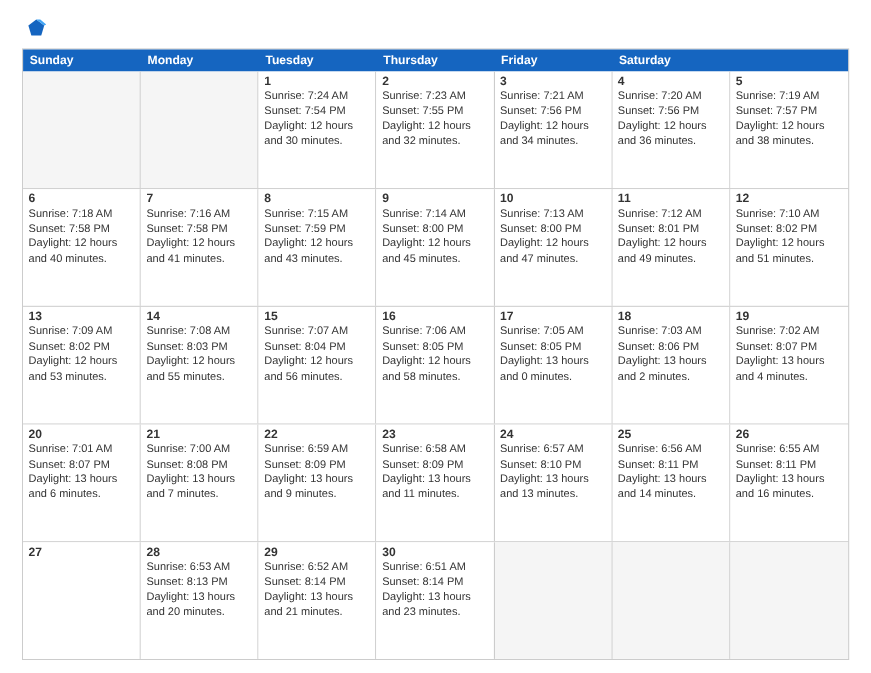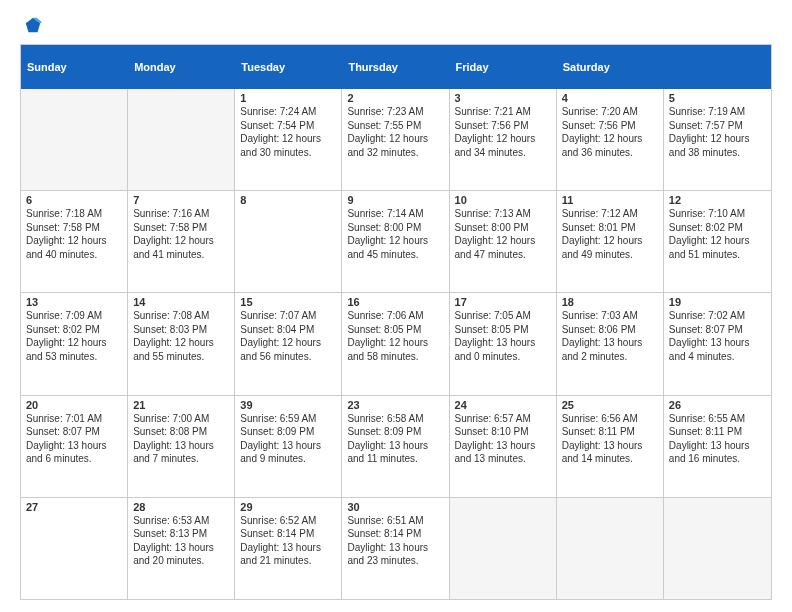--- a/index.html
+++ b/index.html
@@ -68,21 +68,21 @@
     }
     .cal-header {
       display: grid;
       grid-template-columns: repeat(7, 1fr);
       background: #1565c0;
     }
     .cal-header-cell {
       color: #fff;
       font-size: 11px;
       font-weight: bold;
-      padding: 16px 6px;
+      padding: 4px 6px;
       text-align: left;
     }
     .cal-body {
       flex: 1;
       display: flex;
       flex-direction: column;
     }
     .cal-row {
       display: grid;
       grid-template-columns: repeat(7, 1fr);
@@ -192,20 +192,23 @@
 Daylight: 12 hours and 40 minutes.</div>
           </div>
           <div class="cal-cell">
             <div class="cell-day">7</div>
             <div class="cell-info" style="white-space: pre-line;">Sunrise: 7:16 AM
 Sunset: 7:58 PM
 Daylight: 12 hours and 41 minutes.</div>
           </div>
           <div class="cal-cell">
             <div class="cell-day">8</div>
+            <div class="cell-info" style="white-space: pre-line;">Sunrise: 7:15 AM
+Sunset: 7:59 PM
+Daylight: 12 hours and 43 minutes.</div>
           </div>
           <div class="cal-cell">
             <div class="cell-day">9</div>
             <div class="cell-info" style="white-space: pre-line;">Sunrise: 7:14 AM
 Sunset: 8:00 PM
 Daylight: 12 hours and 45 minutes.</div>
           </div>
           <div class="cal-cell">
             <div class="cell-day">10</div>
             <div class="cell-info" style="white-space: pre-line;">Sunrise: 7:13 AM
@@ -276,21 +279,21 @@
 Sunset: 8:07 PM
 Daylight: 13 hours and 6 minutes.</div>
           </div>
           <div class="cal-cell">
             <div class="cell-day">21</div>
             <div class="cell-info" style="white-space: pre-line;">Sunrise: 7:00 AM
 Sunset: 8:08 PM
 Daylight: 13 hours and 7 minutes.</div>
           </div>
           <div class="cal-cell">
-            <div class="cell-day">39</div>
+            <div class="cell-day">22</div>
             <div class="cell-info" style="white-space: pre-line;">Sunrise: 6:59 AM
 Sunset: 8:09 PM
 Daylight: 13 hours and 9 minutes.</div>
           </div>
           <div class="cal-cell">
             <div class="cell-day">23</div>
             <div class="cell-info" style="white-space: pre-line;">Sunrise: 6:58 AM
 Sunset: 8:09 PM
 Daylight: 13 hours and 11 minutes.</div>
           </div>

